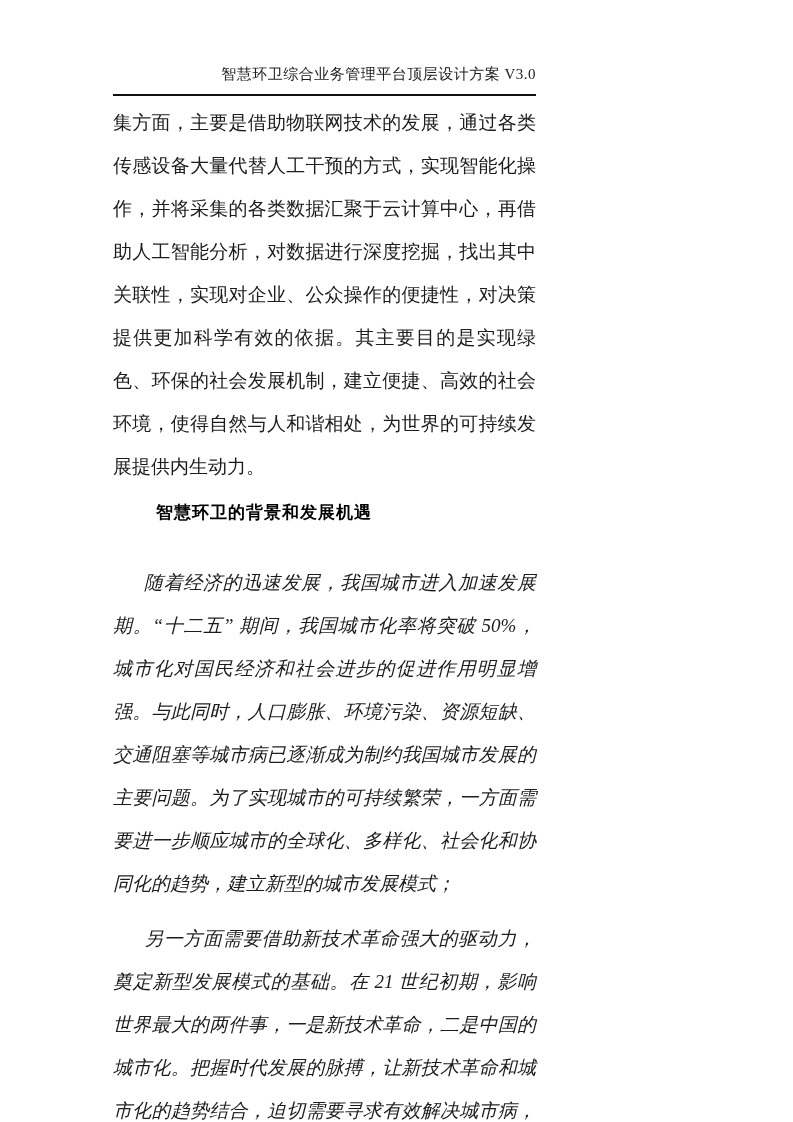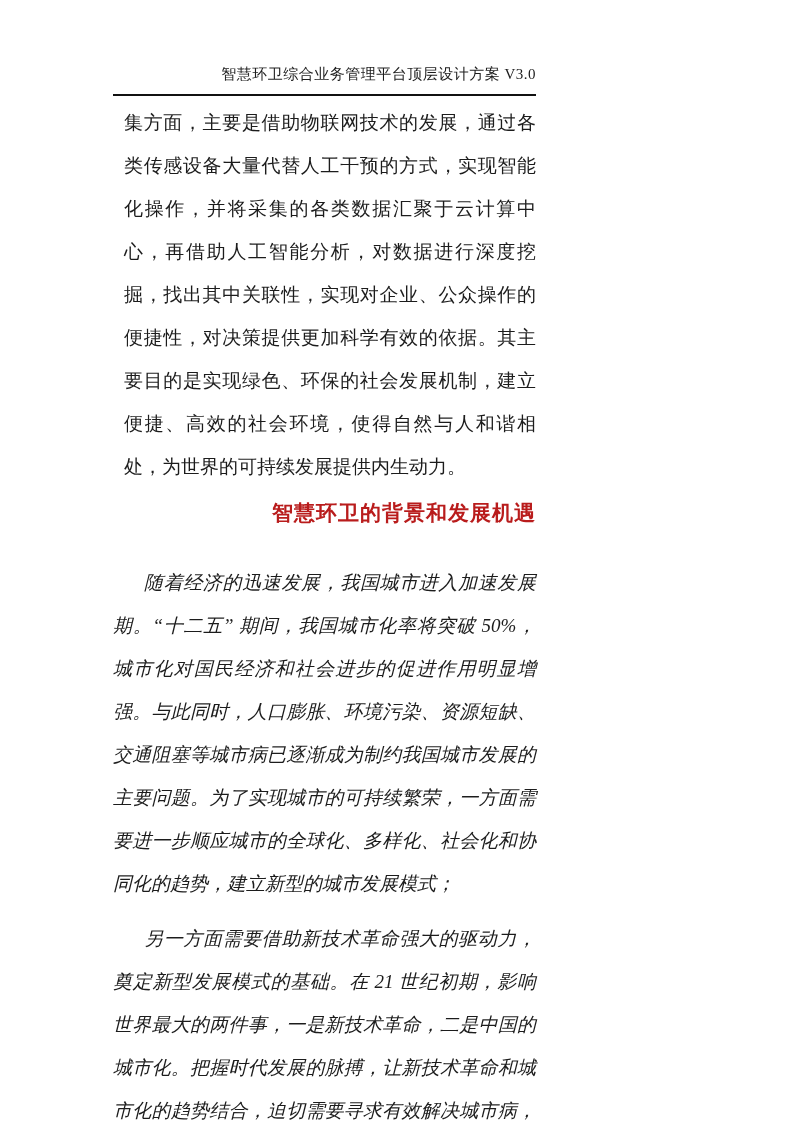--- a/index.html
+++ b/index.html
@@ -31,40 +31,39 @@
     font-size: 19px;
     line-height: 43px;
     text-align: justify;
     text-justify: inter-ideograph;
   }
   .para {
     margin: 0;
   }
   .para-first {
     margin-top: 5px;
-    margin-left: 11px;
   }
   .para-indent {
     text-indent: 31px;
     font-style: italic;
   }
   .para-2 {
     margin-top: 28px;
   }
   .para-3 {
     margin-top: 12px;
   }
   .section-heading {
     font-family: "Liberation Sans", "DejaVu Sans", sans-serif;
-    font-size: 21px;
+    font-size: 17px;
     font-weight: 700;
-    color: #b91c1c;
+    color: #000000;
     line-height: 40px;
     margin: 5px 0 0 43px;
-    text-align: right;
+    text-align: left;
     letter-spacing: 1px;
   }
 </style>
 </head>
 <body>
 
 <div class="page">
 
   <div class="doc-header">
     <span>智慧环卫综合业务管理平台顶层设计方案 V3.0</span>

